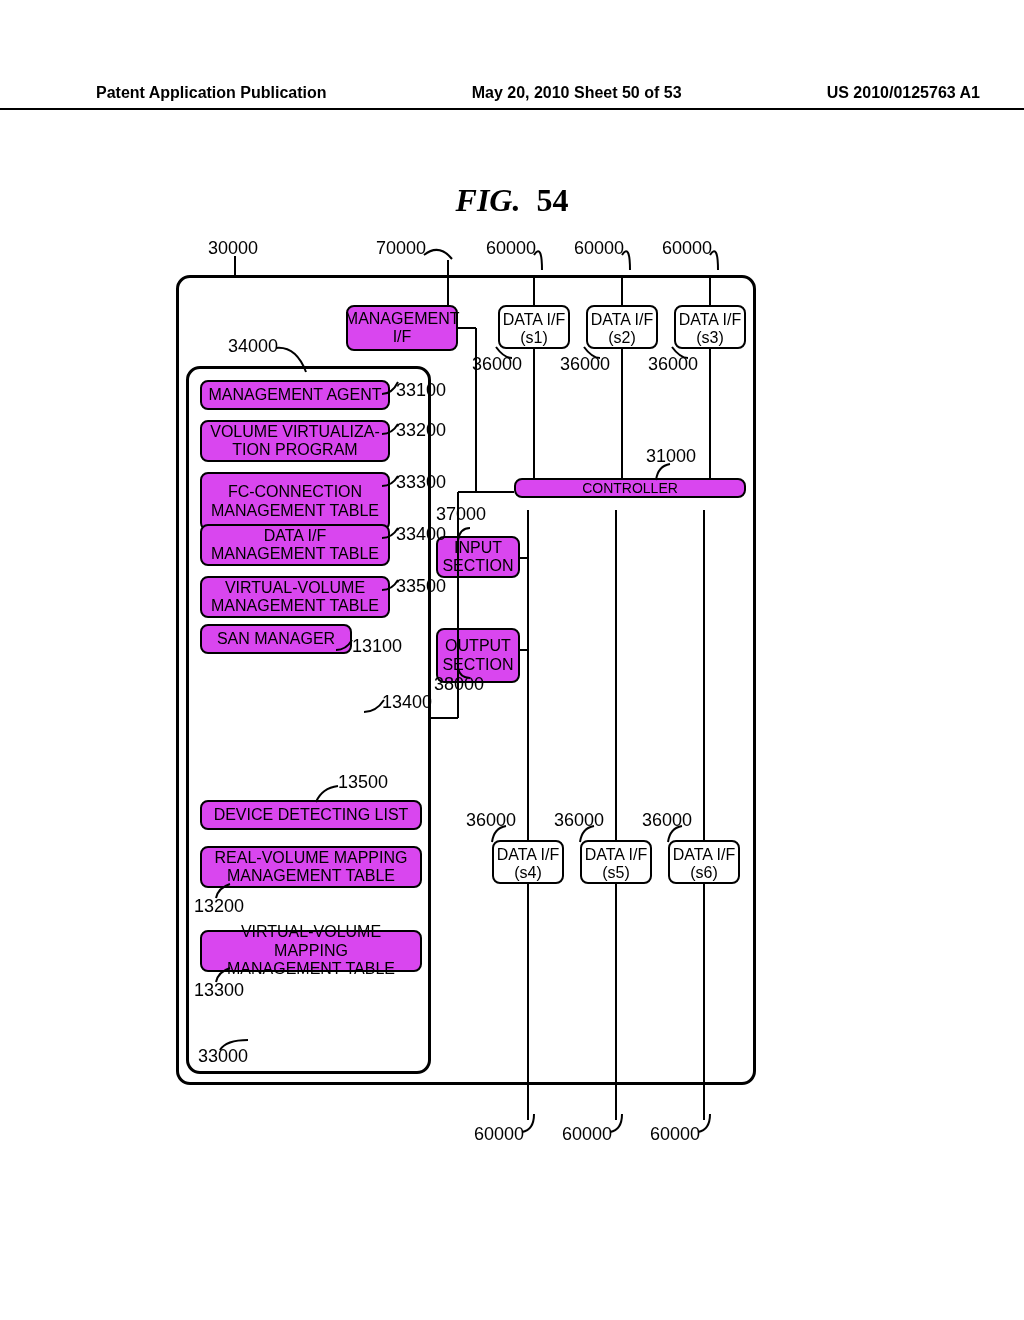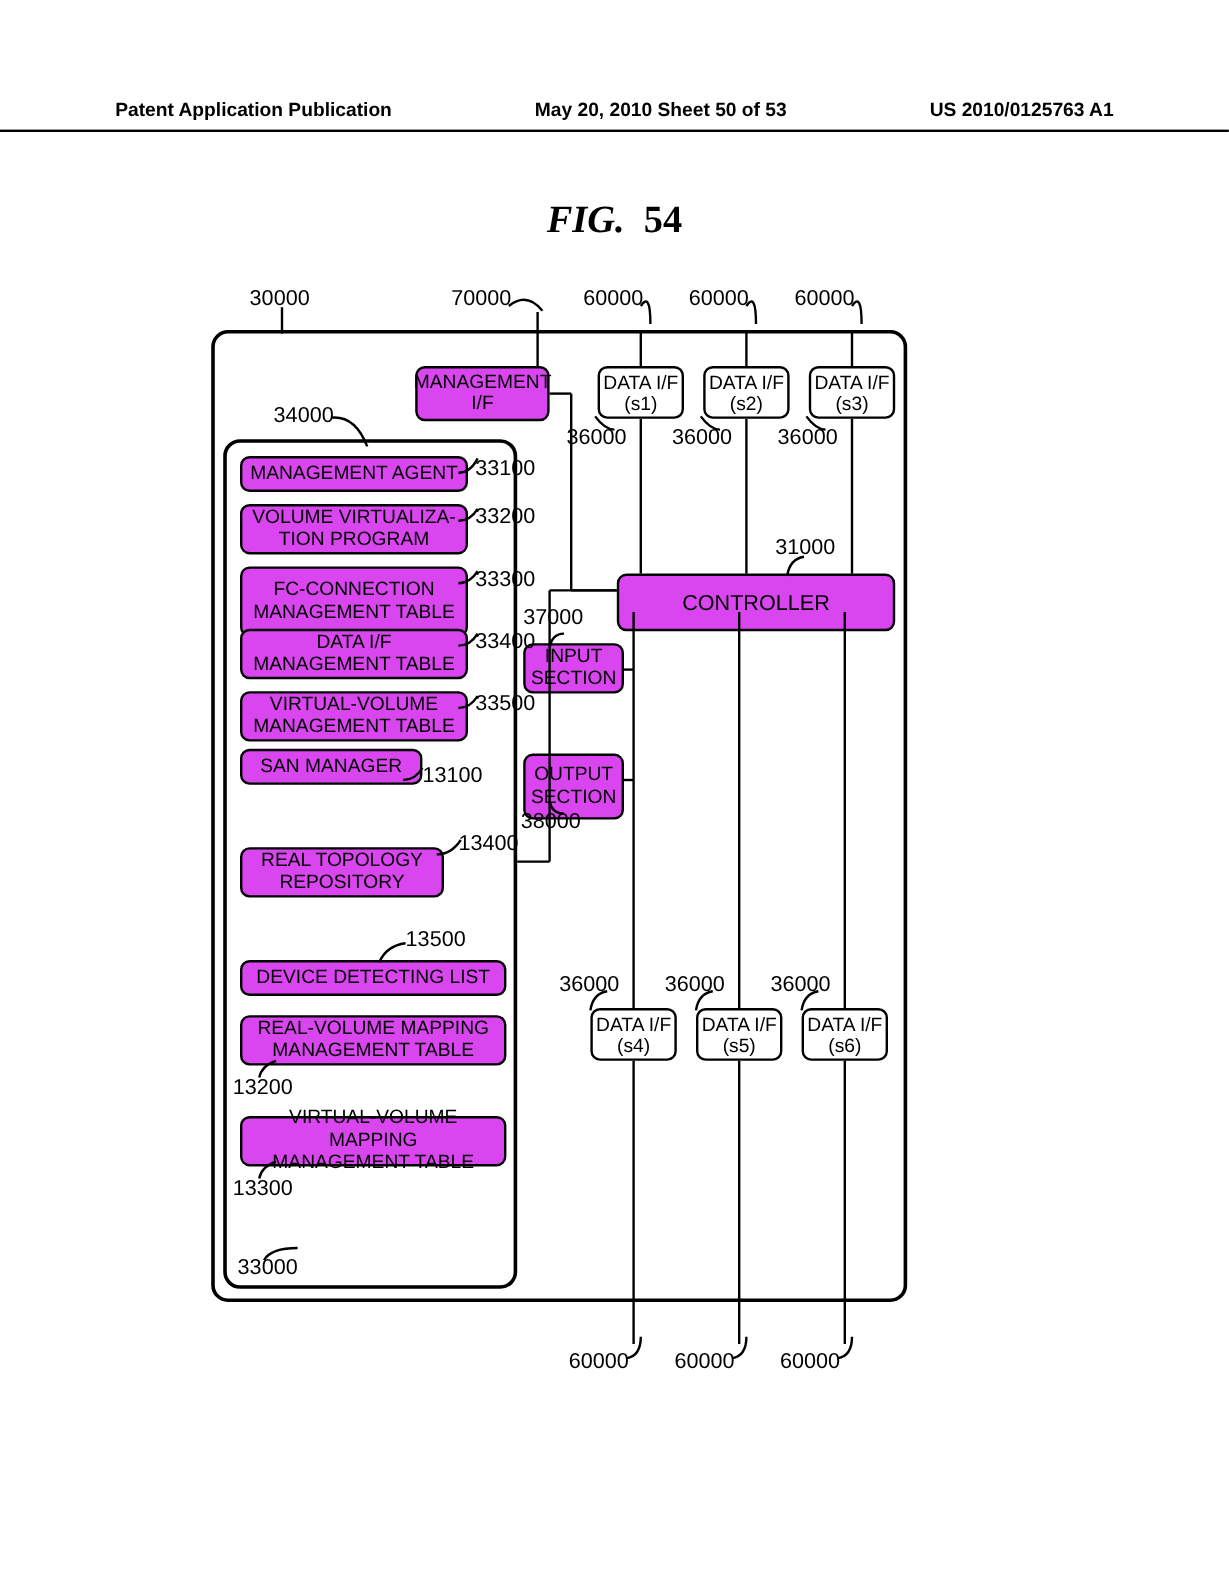--- a/index.html
+++ b/index.html
@@ -7,30 +7,30 @@
     font-family: Arial, Helvetica, sans-serif;
     background: #fff;
     width: 1024px;
     height: 1320px;
     position: relative;
     color: #000;
   }
   .page-header {
     position: absolute;
     top: 84px; left: 0; right: 0;
-    padding: 0 96px 6px 96px;
+    padding: 0 44px 6px 96px;
     border-bottom: 2px solid #000;
     display: flex;
     justify-content: space-between;
     font-weight: bold;
     font-size: 16px;
   }
   .fig-title {
     position: absolute;
-    top: 164px; left: 0; right: 0;
+    top: 182px; left: 0; right: 0;
     text-align: center;
     font-weight: bold;
     font-style: italic;
     font-size: 32px;
     font-family: "Times New Roman", serif;
   }
   .fig-title .num { font-style: normal; }
   .diagram {
     position: absolute;
     left: 176px; top: 220px;
@@ -119,24 +119,20 @@
     <span style="white-space:pre-line;">DATA I/F
 MANAGEMENT TABLE</span>
   </div>
   <div class="box abs" style="left:24px; top:356px; width:190px; height:42px;">
     <span style="white-space:pre-line;">VIRTUAL-VOLUME
 MANAGEMENT TABLE</span>
   </div>
   <div class="box abs" style="left:24px; top:404px; width:152px; height:30px;">
     <span style="white-space:pre-line;">SAN MANAGER</span>
   </div>
-  <div class="box abs" style="left:24px; top:486px; width:170px; height:42px;">
-    <span style="white-space:pre-line;">REAL TOPOLOGY
-REPOSITORY</span>
-  </div>
   <div class="box abs" style="left:24px; top:580px; width:222px; height:30px;">
     <span style="white-space:pre-line;">DEVICE DETECTING LIST</span>
   </div>
   <div class="box abs" style="left:24px; top:626px; width:222px; height:42px;">
     <span style="white-space:pre-line;">REAL-VOLUME MAPPING
 MANAGEMENT TABLE</span>
   </div>
   <div class="box abs" style="left:24px; top:710px; width:222px; height:42px;">
     <span style="white-space:pre-line;">VIRTUAL-VOLUME MAPPING
 MANAGEMENT TABLE</span>
@@ -152,21 +148,21 @@
   </div>
   <div class="small-box abs" style="left:410px; top:85px; width:72px; height:44px;">
     <div>DATA I/F</div>
     <div>(s2)</div>
   </div>
   <div class="small-box abs" style="left:498px; top:85px; width:72px; height:44px;">
     <div>DATA I/F</div>
     <div>(s3)</div>
   </div>
 
-  <div class="box abs" style="left:338px; top:258px; width:232px; height:48px; font-size:18px;">
+  <div class="box abs" style="left:338px; top:258px; width:232px; height:20px; font-size:14px;">
     <span>CONTROLLER</span>
   </div>
 
   <div class="box abs" style="left:260px; top:316px; width:84px; height:42px;">
     <div>INPUT</div>
     <div>SECTION</div>
   </div>
   <div class="box abs" style="left:260px; top:408px; width:84px; height:55px;">
     <div>OUTPUT</div>
     <div>SECTION</div>

